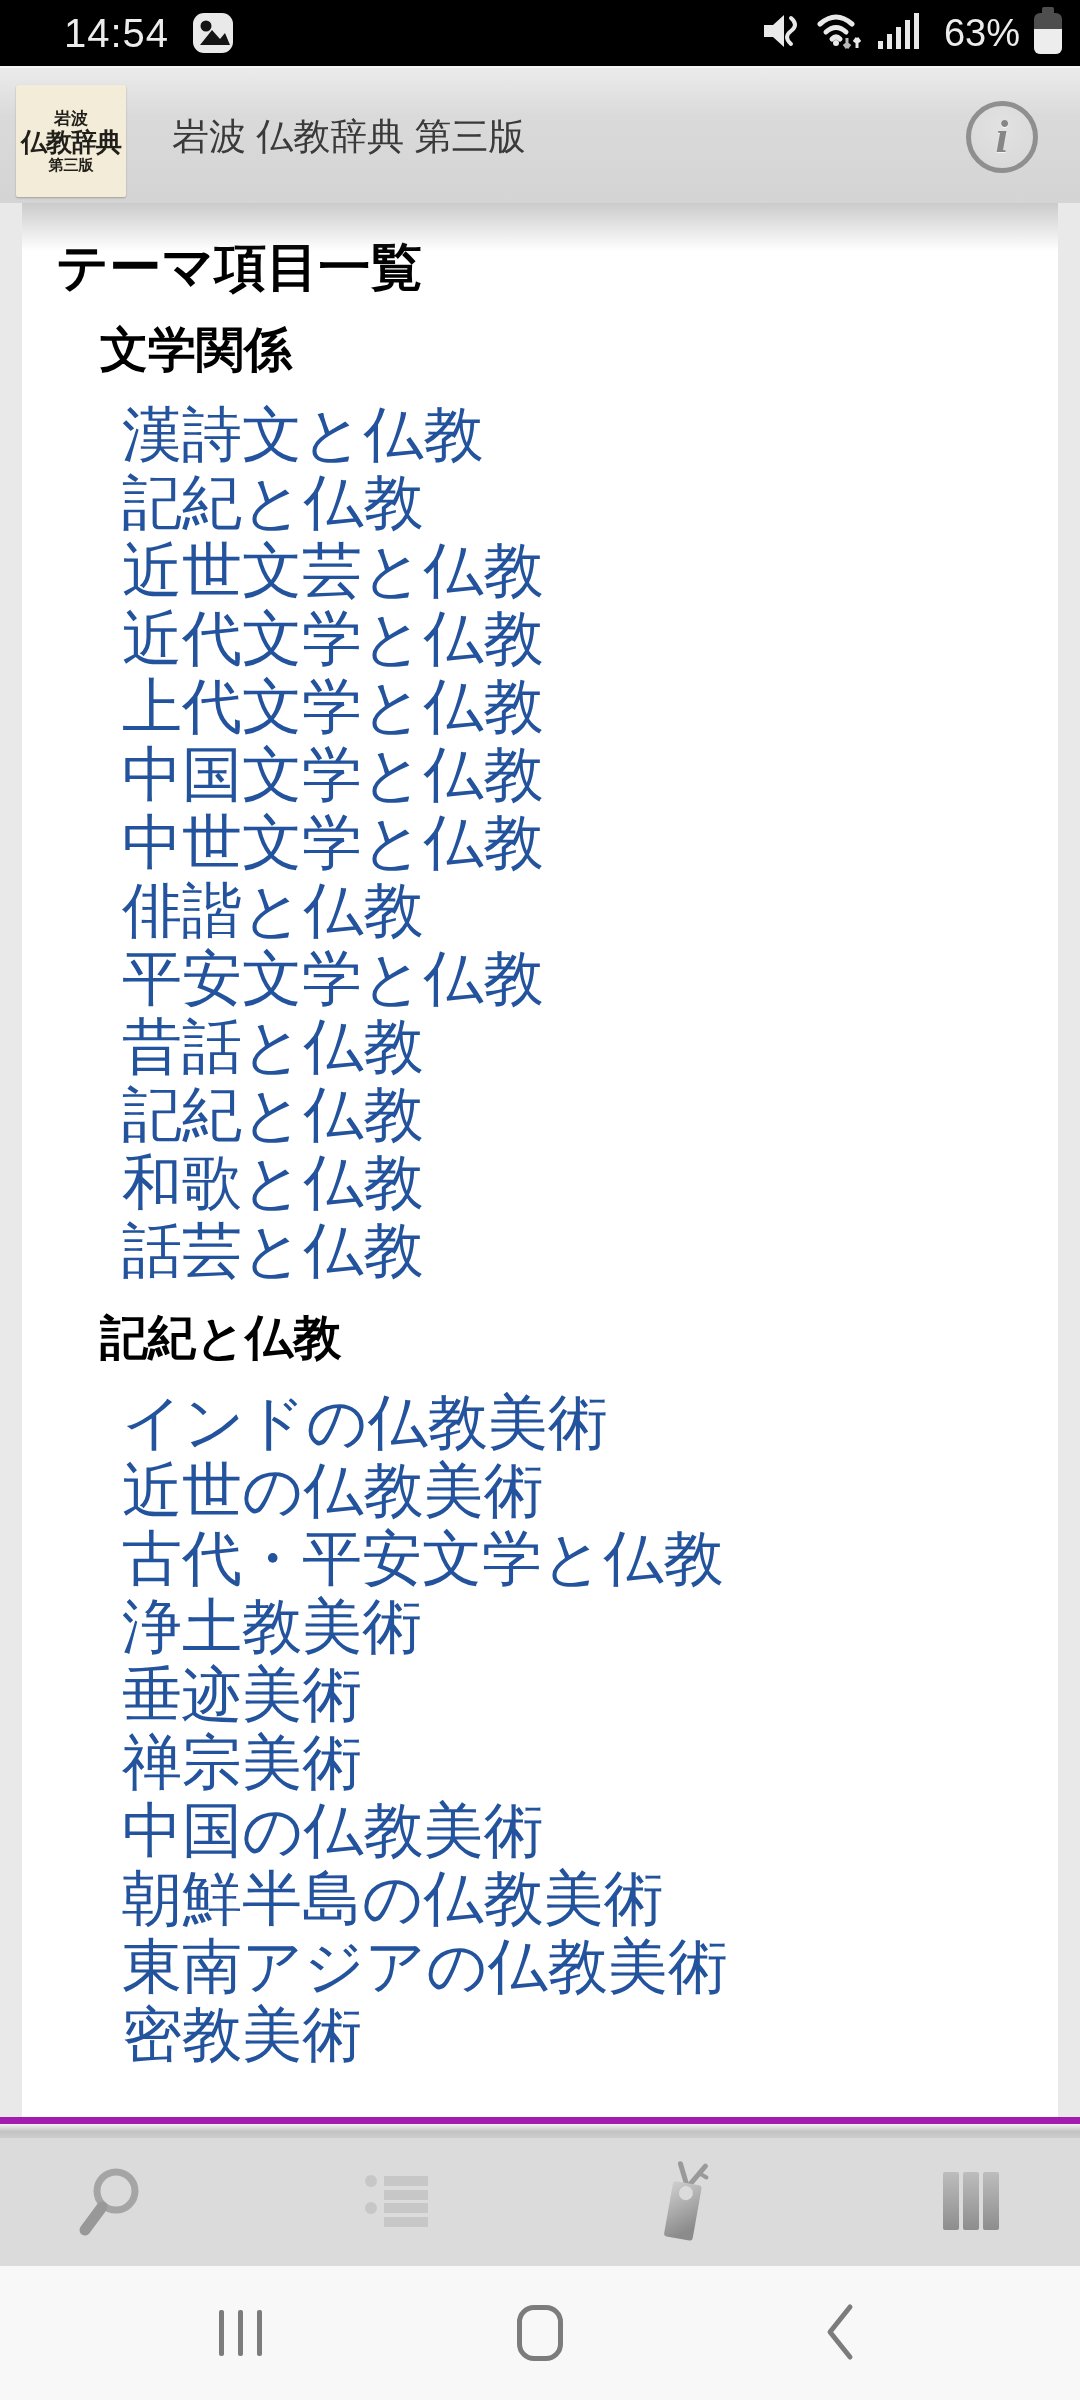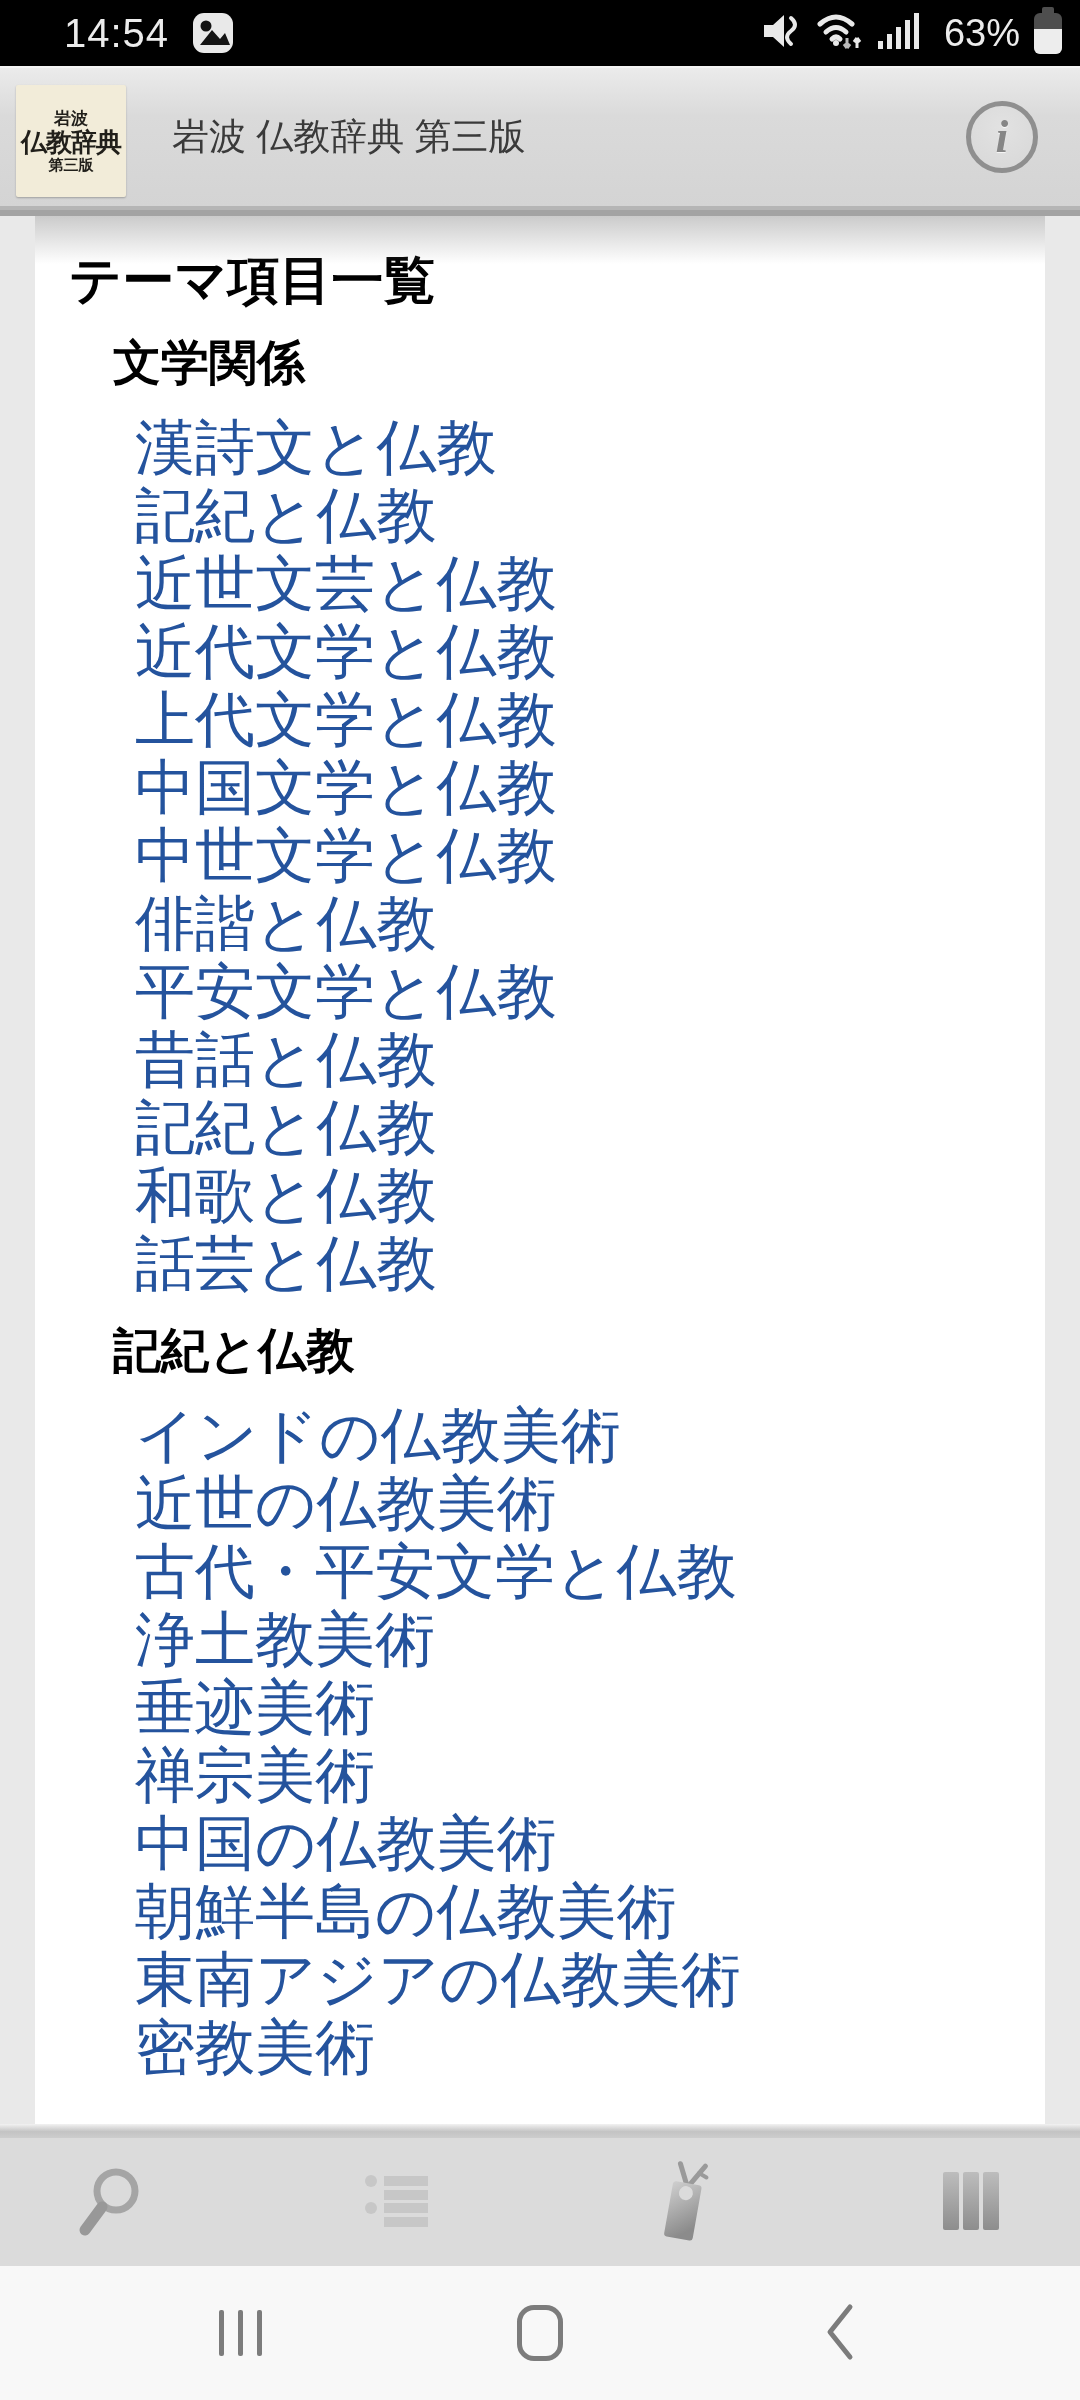--- a/index.html
+++ b/index.html
@@ -1,21 +1,21 @@
 <!DOCTYPE html>
 <html lang="ja" style="--link: #24539d;"><head>
 <meta charset="utf-8">
 <style>
   html,body{margin:0;padding:0;}
   body{
     width:1080px;height:2400px;background:#000;
     font-family:"Liberation Sans","DejaVu Sans",sans-serif;
     -webkit-font-smoothing:antialiased;overflow:hidden;
   }
-  .screen{position:relative;width:1080px;height:2400px;background:#a3a3a3;}
+  .screen{position:relative;width:1080px;height:2400px;background:#a21caf;}
 
   
   .status-bar{
     position:absolute;left:0;top:0;width:1080px;height:66px;background:#000;
     display:flex;align-items:center;color:#ececec;
   }
   .sb-time{margin-left:64px;font-size:40px;letter-spacing:1px;}
   .sb-note-icon{margin-left:22px;display:flex;align-items:center;}
   .sb-right{margin-left:auto;margin-right:16px;display:flex;align-items:center;gap:12px;}
   .sb-pct{font-size:38px;margin-left:12px;}
@@ -42,22 +42,22 @@
     border:5px solid #8f8f8f;box-sizing:border-box;
     display:flex;align-items:center;justify-content:center;
     color:#868686;font-family:"Liberation Serif","DejaVu Serif",serif;
     font-style:italic;font-weight:bold;font-size:46px;line-height:1;
     text-shadow:0 1px 1px rgba(255,255,255,.8);
     background:radial-gradient(circle at 50% 35%,#e2e2e2 0%,#d7d7d7 100%);
   }
 
   
   .content{
-    position:absolute;left:0;top:216px;width:1080px;height:1914px;
-    background:#e9e9e9;padding:0 35px;box-sizing:border-box;
+    position:absolute;left:0;top:203px;width:1080px;height:1914px;
+    background:#e9e9e9;padding:0 22px;box-sizing:border-box;
   }
   .page{
     position:relative;width:100%;height:100%;background:#ffffff;overflow:hidden;
   }
   .page::before{
     content:"";position:absolute;left:0;top:0;right:0;height:48px;
     background:linear-gradient(180deg,rgba(160,160,160,.55) 0%,rgba(255,255,255,0) 100%);
     pointer-events:none;
   }
   .page-title{

